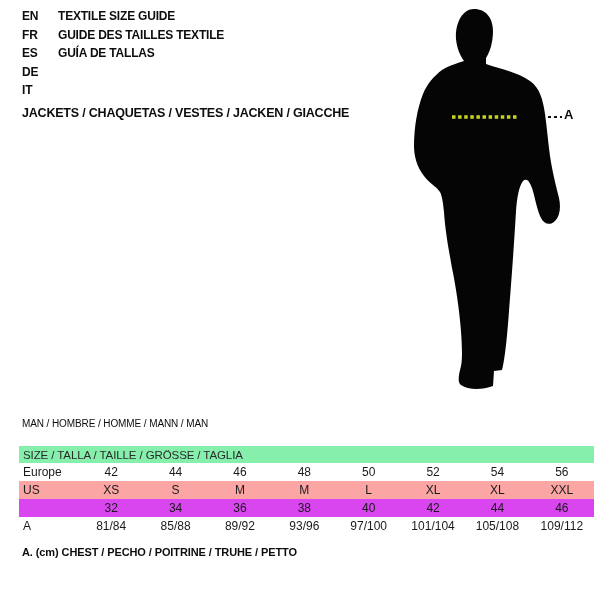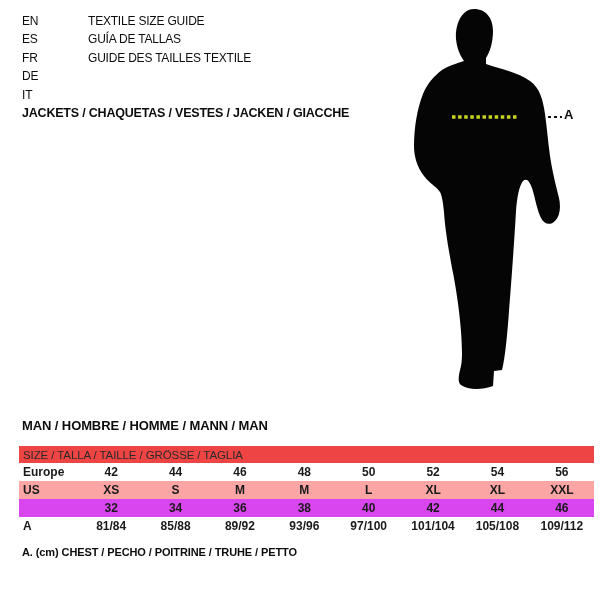--- a/index.html
+++ b/index.html
@@ -14,26 +14,25 @@
 
   
   .lang-list {
     position: absolute;
     left: 22px;
     top: 9px;
   }
   .lang-row {
     display: flex;
     height: 18.5px;
-    align-items: flex-end;
+    align-items: flex-start;
     font-size: 12px;
-    font-weight: 400;
+    font-weight: 700;
     letter-spacing: -0.2px;
     white-space: nowrap;
-    gap: 30px;
   }
   .lang-code { width: 36px; }
 
   
   .category-block {
     position: absolute;
     left: 22px;
     top: 103px;
   }
   .category-line {
@@ -58,22 +57,22 @@
     top: 101px;
     font-size: 13px;
     font-weight: 600;
   }
 
   
   .man-heading {
     position: absolute;
     left: 22px;
     top: 418px;
-    font-size: 13px;
-    font-weight: 700;
+    font-size: 10px;
+    font-weight: 400;
     letter-spacing: -0.1px;
     white-space: nowrap;
   }
 
   
   .size-table {
     position: absolute;
     left: 19px;
     top: 446px;
     width: 575px;
@@ -87,21 +86,21 @@
     text-align: left;
     font-weight: 400;
     font-size: 11.5px;
     color: #2a2a2a;
     padding: 0 0 0 4px;
     letter-spacing: -0.1px;
   }
   .size-table td {
     height: 18px;
     text-align: center;
-    font-weight: 700;
+    font-weight: 400;
     color: #1a1a1a;
     padding: 0;
     white-space: nowrap;
   }
   .size-table td.lbl {
     text-align: left;
     padding-left: 4px;
   }
 
   
@@ -119,26 +118,26 @@
 <body>
 
 <div class="page">
 
   <div class="lang-list">
     <div class="lang-row">
       <span class="lang-code">EN</span>
       <span class="lang-title">TEXTILE SIZE GUIDE</span>
     </div>
     <div class="lang-row">
+      <span class="lang-code">FR</span>
+      <span class="lang-title">GUIDE DES TAILLES TEXTILE</span>
+    </div>
+    <div class="lang-row">
       <span class="lang-code">ES</span>
       <span class="lang-title">GUÍA DE TALLAS</span>
-    </div>
-    <div class="lang-row">
-      <span class="lang-code">FR</span>
-      <span class="lang-title">GUIDE DES TAILLES TEXTILE</span>
     </div>
     <div class="lang-row">
       <span class="lang-code">DE</span>
     </div>
     <div class="lang-row">
       <span class="lang-code">IT</span>
     </div>
   </div>
 
   <div class="category-block">
@@ -192,21 +191,21 @@
       <col>
         <col>
         <col>
         <col>
         <col>
         <col>
         <col>
         <col>
     </colgroup>
     <thead>
-      <tr style="background:#ef4444;margin-left:12px;">
+      <tr style="background:#86efac;margin-left:12px;">
         <th colspan="9">SIZE / TALLA / TAILLE / GRÖSSE / TAGLIA</th>
       </tr>
     </thead>
     <tbody>
       <tr style="background:#ffffff;">
         <td class="lbl">Europe</td>
         <td>42</td>
         <td>44</td>
         <td>46</td>
         <td>48</td>

